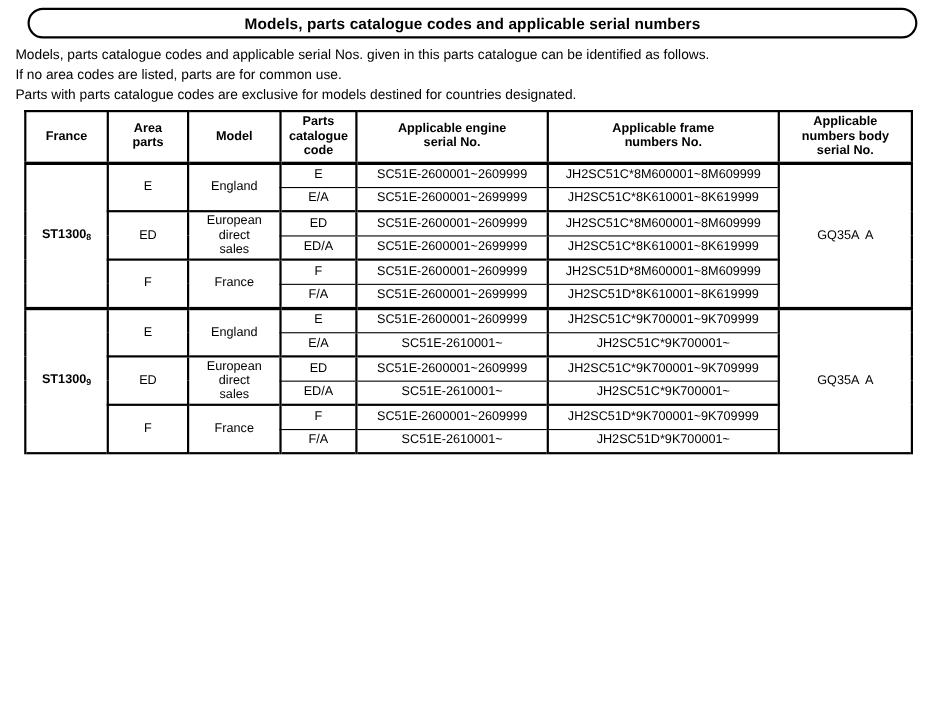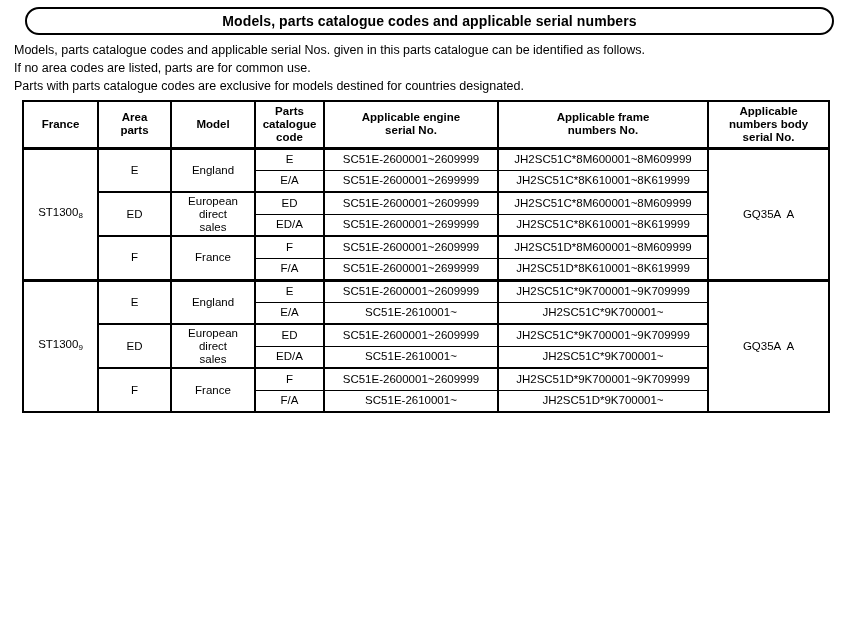--- a/index.html
+++ b/index.html
@@ -54,21 +54,21 @@
   }
   table.serials thead th {
     border-top-width: 2px;
     border-bottom-width: 2px;
     font-weight: bold;
     height: 47px;
   }
   table.serials tbody tr { height: 22px; }
   tr.area-start td { border-top-width: 2px; }
   tr.model-start td { border-top-width: 3px; }
-  td.model-cell { font-size: 11.5px; }
+  td.model-cell { font-size: 11.5px; font-weight: bold; }
   .model-sub { font-size: 8px; vertical-align: -2px; }
 </style>
 </head>
 <body>
 
 <div class="page">
 
   <div class="title-box">
     <span>Models, parts catalogue codes and applicable serial numbers</span>
   </div>

